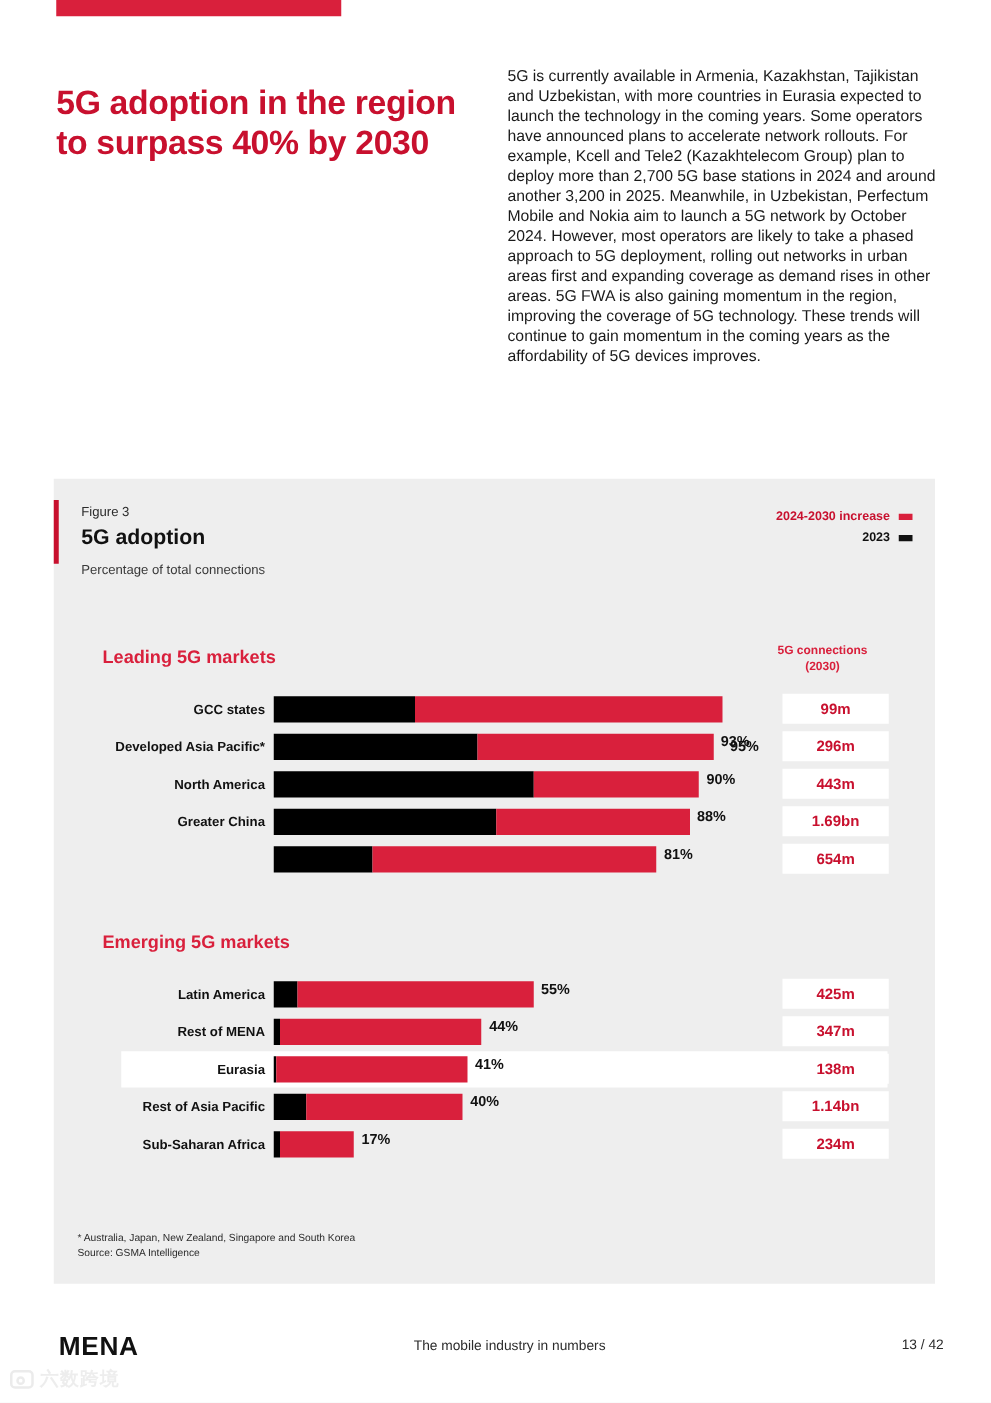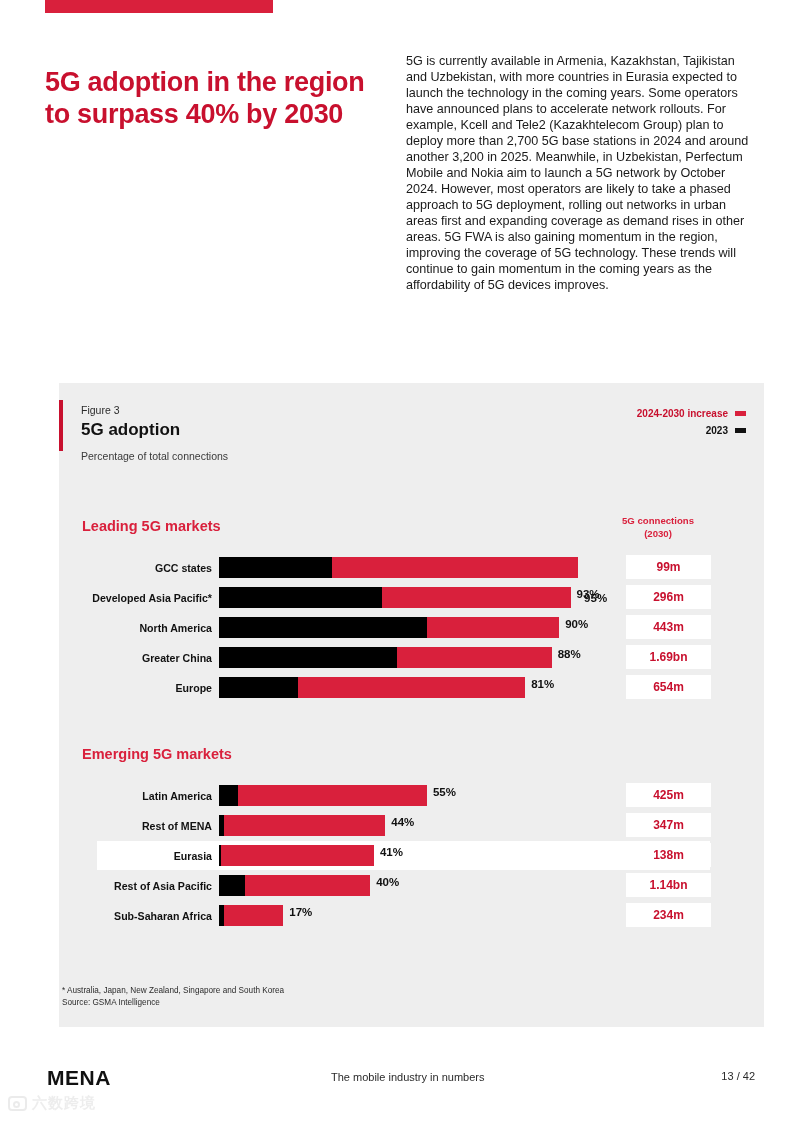--- a/index.html
+++ b/index.html
@@ -51,21 +51,20 @@
   }
 
   
   .figure-panel {
     position: absolute;
     left: 43px;
     top: 383px;
     width: 705px;
     height: 644px;
     background: #eeeeee;
-    margin-left: 16px;
   }
   .fig-accent {
     position: absolute;
     left: 0px;
     top: 17px;
     width: 4px;
     height: 51px;
     background: #c8102e;
   }
   .fig-label {
@@ -358,21 +357,20 @@
       <div class="bar-wrap">
         <div class="bar">
           <div class="seg-black" style="width: 177.66px;"></div>
           <div class="seg-red" style="width: 154.98px;"></div>
         </div>
       </div>
       <div class="bar-value" style="left: 557.64px;">88%</div>
       <div class="conn-badge">1.69bn</div>
     </div>
     <div class="row">
-      <div class="row-label">Europe</div>
       <div class="bar-wrap">
         <div class="bar">
           <div class="seg-black" style="width: 79.38px;"></div>
           <div class="seg-red" style="width: 226.8px;"></div>
         </div>
       </div>
       <div class="bar-value" style="left: 531.18px;">81%</div>
       <div class="conn-badge">654m</div>
     </div>
   </div>

